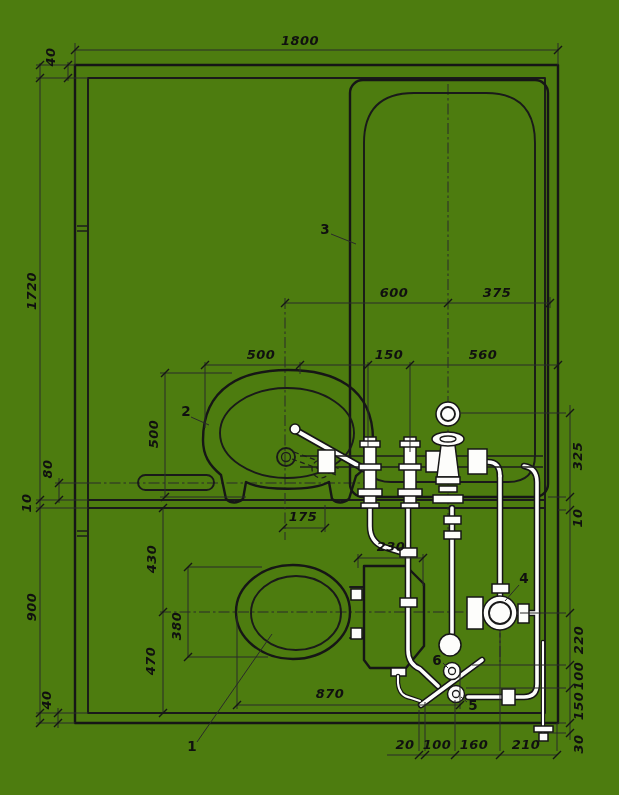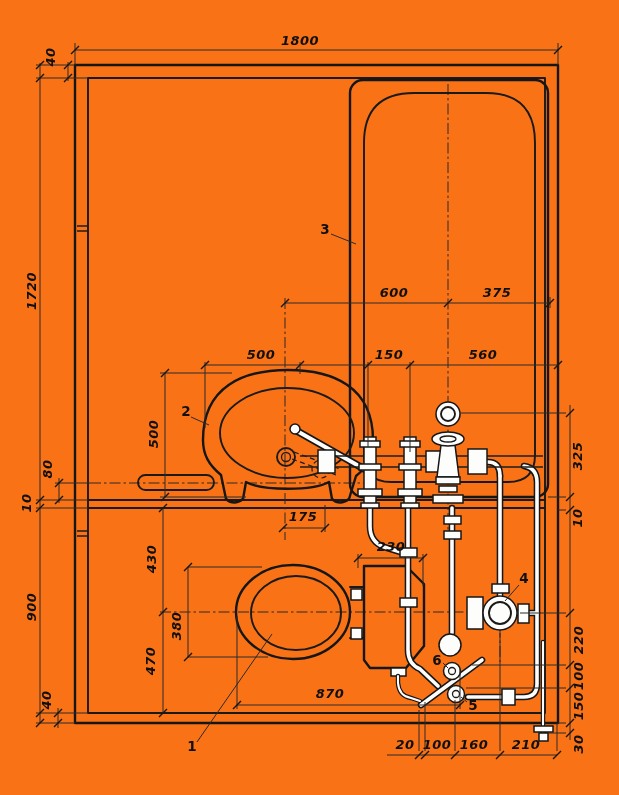--- a/index.html
+++ b/index.html
@@ -1,16 +1,16 @@
 <!DOCTYPE html>
 <html><head>
 <meta charset="utf-8">
 <style>
   html,body{margin:0;padding:0;background:#fff;}
-  .page{position:relative;width:619px;height:795px;background:#f97316;overflow:hidden;
+  .page{position:relative;width:619px;height:795px;background:#4d7c0f;overflow:hidden;
         font-family:"DejaVu Sans",sans-serif;}
   svg{display:block}
   .s-heavy{stroke:#161616;stroke-width:2.4;fill:none;stroke-linejoin:round;stroke-linecap:round}
   .s-med{stroke:#1a1a1a;stroke-width:1.9;fill:none;stroke-linejoin:round;stroke-linecap:round}
   .s-thin{stroke:#1c1c1c;stroke-width:1.3;fill:none}
   .s-dim{stroke:#2a2a2a;stroke-width:1;fill:none}
   .tick{stroke:#161616;stroke-width:1.4;fill:none}
   .cl{stroke:#2a2a2a;stroke-width:1;fill:none;stroke-dasharray:11 3 2.5 3}
   .dash{stroke:#1c1c1c;stroke-width:1.2;fill:none;stroke-dasharray:5 3.5}
   .pipe-o{stroke:#161616;stroke-width:6.6;fill:none;stroke-linecap:round;stroke-linejoin:round}

